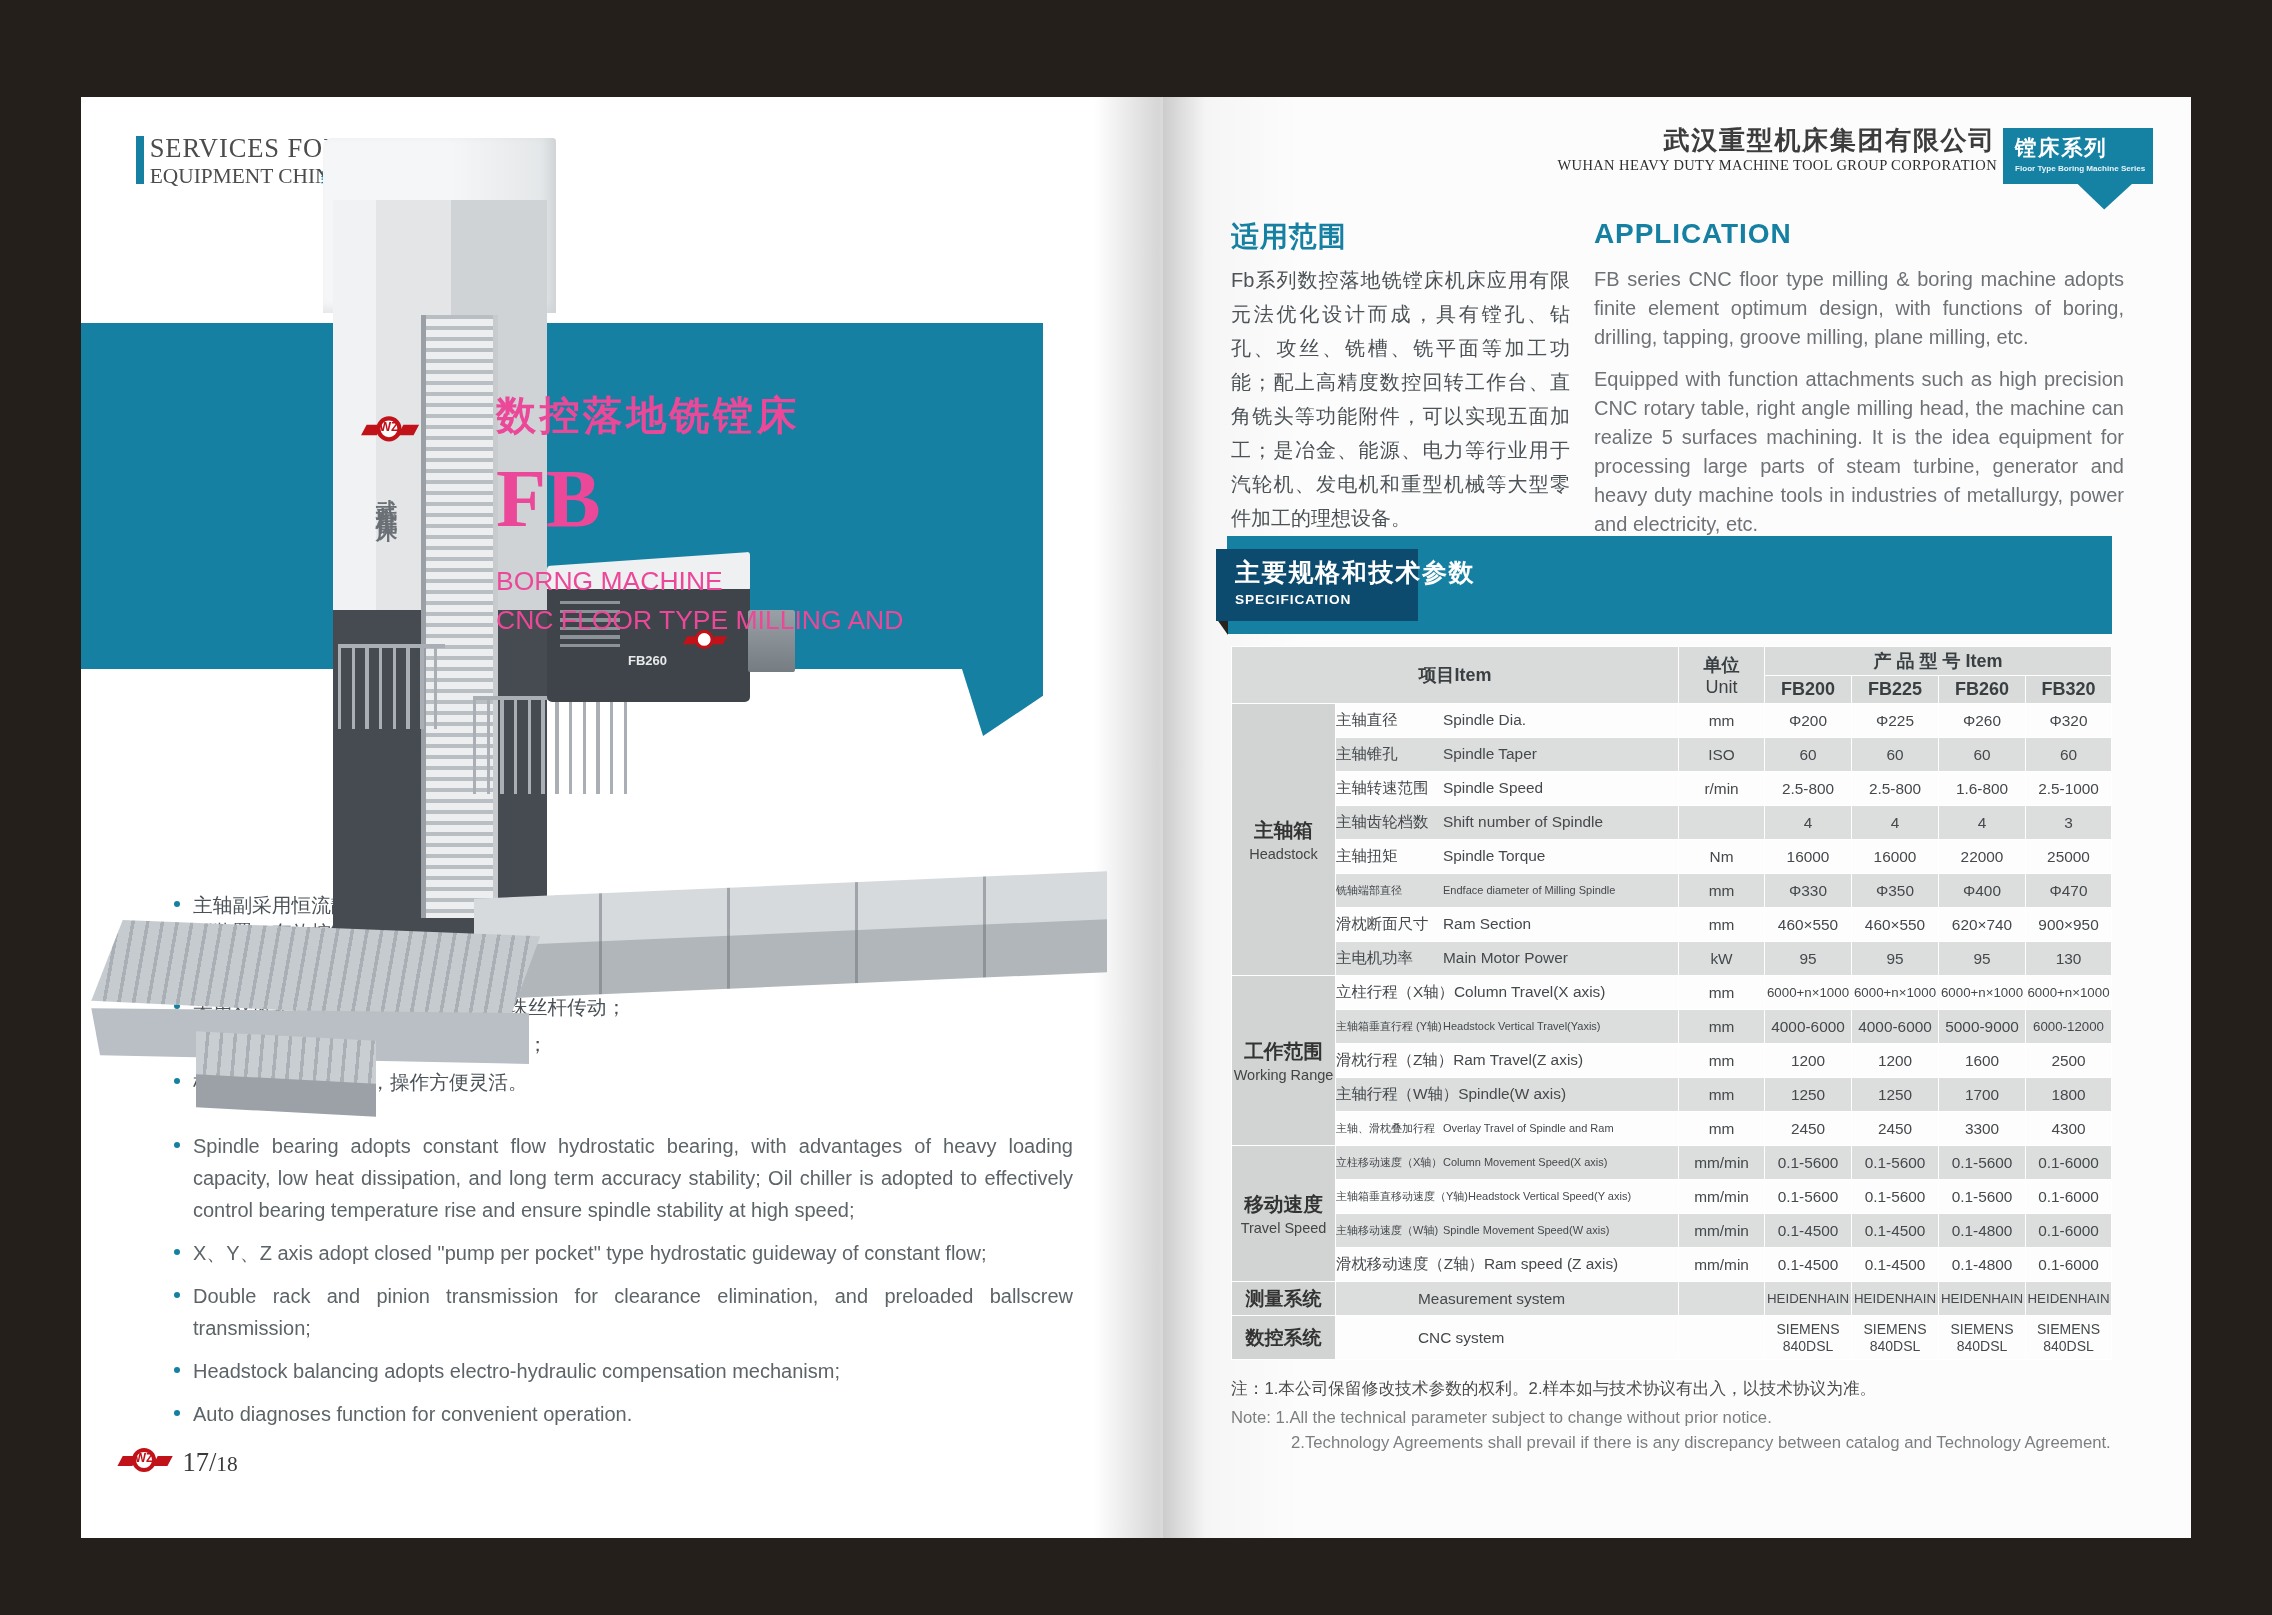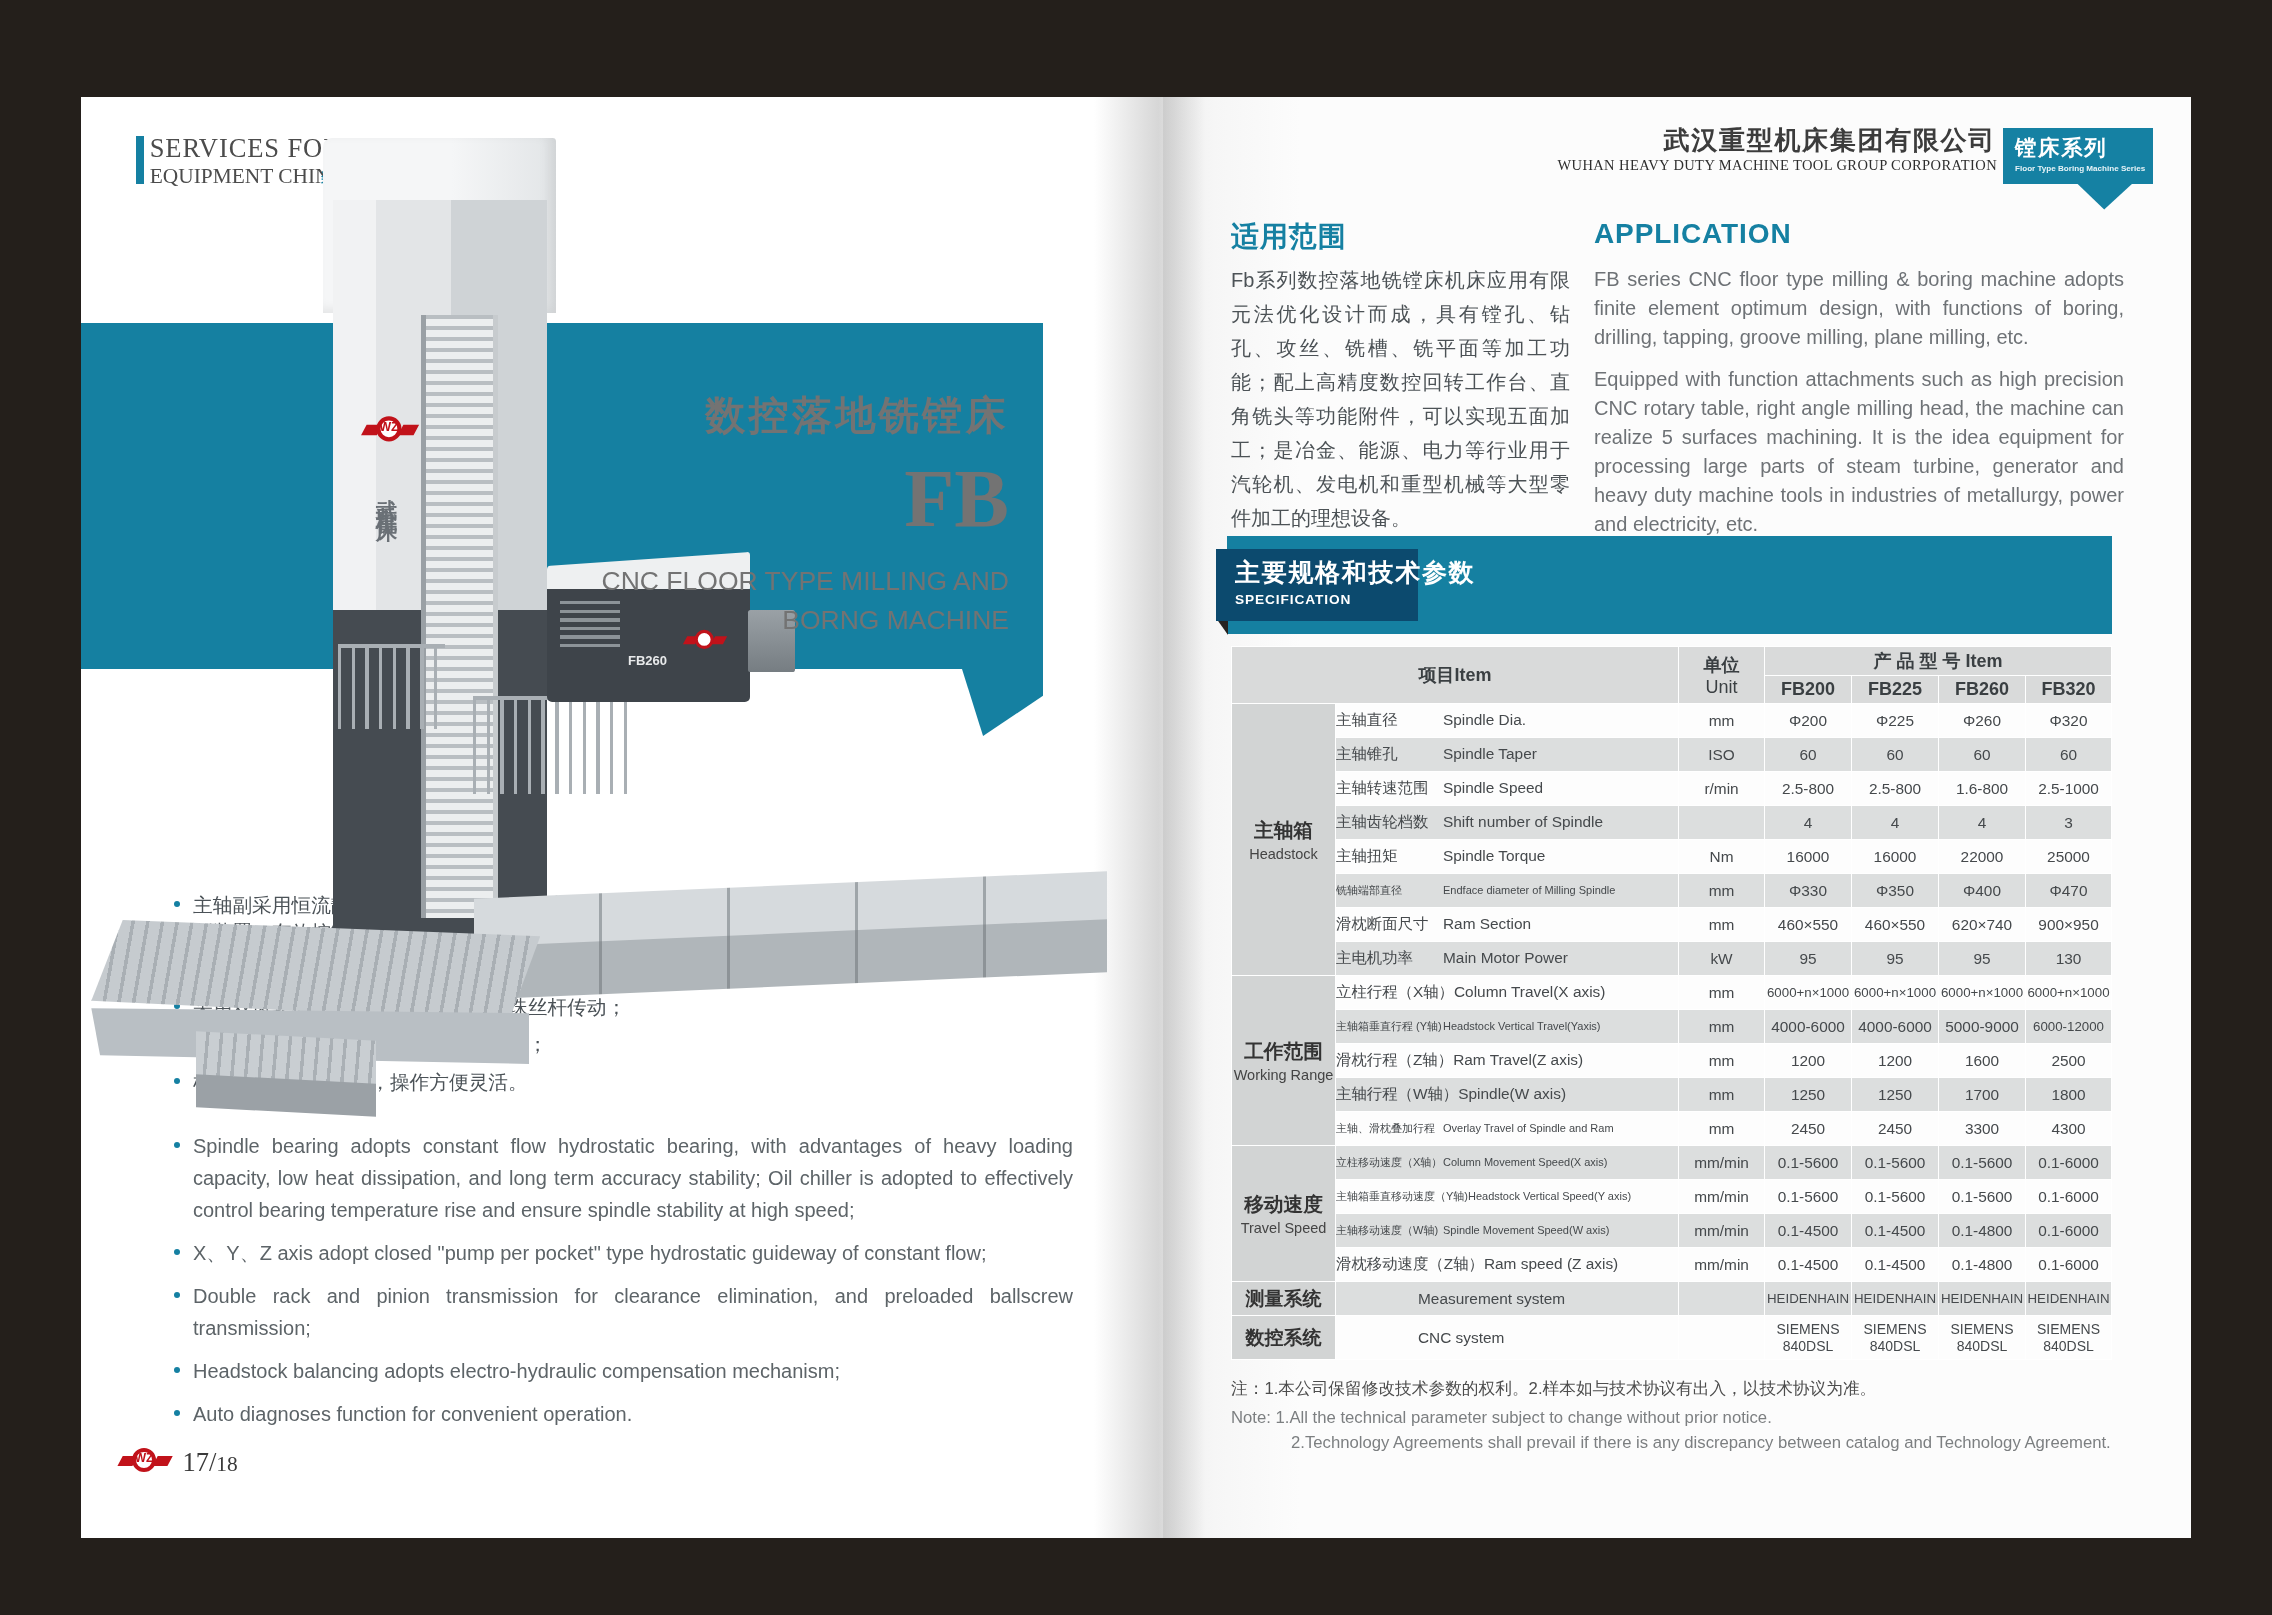--- a/index.html
+++ b/index.html
@@ -21,21 +21,21 @@
   .rhead-en{position:absolute;left:1146px;top:60px;width:770px;text-align:right;font-family:"Liberation Serif",serif;font-size:14.5px;color:#2e2e2e;letter-spacing:0.4px;white-space:nowrap;}
   .rbadge{position:absolute;left:1922px;top:31px;width:150px;height:56px;background:#1581a3;}
   .rbadge .bcn{position:absolute;left:12px;top:5.1px;font-size:21.4px;font-weight:bold;color:#fff;letter-spacing:1.7px;}
   .rbadge .ben{position:absolute;left:12px;top:36px;font-size:8.1px;font-weight:bold;color:#e8f4f8;white-space:nowrap;}
   .rbadge-tail{position:absolute;left:1992px;top:86px;width:60px;height:26.5px;background:#1581a3;
                clip-path:polygon(6% 0,100% 0,52% 100%);}
   
   .banner{position:absolute;left:0;top:226px;width:962px;height:346px;background:#1580a1;}
   .banner-tail{position:absolute;left:881px;top:572px;width:81px;height:67px;background:#1580a1;
                clip-path:polygon(0 0,100% 0,100% 40%,26% 100%);}
-  .hero-text{position:absolute;left:415px;top:291px;width:513px;text-align:right;color:#737373;z-index:5;}
+  .hero-text{position:absolute;left:415px;top:291px;width:513px;text-align:left;color:#ec4899;z-index:5;}
   .hero-cn{font-size:40px;font-weight:bold;letter-spacing:3.4px;white-space:nowrap;}
   .hero-fb{margin-top:15.4px;font-family:"Liberation Serif",serif;font-size:82px;font-weight:bold;line-height:82px;}
   .hero-en{margin-top:22px;font-size:26.5px;line-height:39px;}
   
   .machine{position:absolute;left:0;top:0;width:1056px;height:1069px;z-index:3;}
   .m-col-cap{position:absolute;left:242px;top:41px;width:233px;height:175px;background:linear-gradient(90deg,#f5f6f7 0 55%,#e2e5e7 100%);border-radius:8.6px 3.4px 0 0;box-shadow:inset -6.8px -3.4px 10.3px rgba(0,0,0,.08);}
   .m-col{position:absolute;left:252px;top:103px;width:214px;height:752px;background:linear-gradient(90deg,#f1f2f3 0 20%,#e3e5e7 20% 55%,#cfd3d6 55% 100%);}
   .m-col-dark{position:absolute;left:252px;top:513px;width:214px;height:342px;background:#454b51;}
   .m-rail{position:absolute;left:340px;top:218px;width:67px;height:603px;
           background:repeating-linear-gradient(180deg,#b9bec2 0 4.3px,#eceeef 4.3px 11px);
@@ -171,22 +171,22 @@
       <div class="m-plat-top"></div>
       <div class="m-plat-front"></div>
       <div class="m-slab-top"></div>
       <div class="m-slab-front"></div>
     </div>
 
     <div class="hero-text">
       <div class="hero-cn">数控落地铣镗床</div>
       <div class="hero-fb">FB</div>
       <div class="hero-en">
+        <div>BORNG MACHINE</div>
         <div>CNC FLOOR TYPE MILLING AND</div>
-        <div>BORNG MACHINE</div>
       </div>
     </div>
 
     <ul class="feat feat-cn" id="feat-cn">
         <li><span class="dot"></span><span>主轴副采用恒流静压轴承支承，具有承载力大，发热小，精度保持性持久等特点；并配备油温自动控制装置，有效控制轴承温升，保证机床主轴在高速运转时的稳定性；</span></li>
         <li><span class="dot"></span><span>X、Y、Z轴采用一腔一泵的恒流闭式静压导轨；</span></li>
         <li><span class="dot"></span><span>采用双齿轮齿条消隙传动和预载的滚珠丝杆传动；</span></li>
         <li><span class="dot"></span><span>主轴箱平衡补偿方式采用电液补偿装置；</span></li>
         <li><span class="dot"></span><span>机床具有自诊断功能，操作方便灵活。</span></li>
       </ul>

